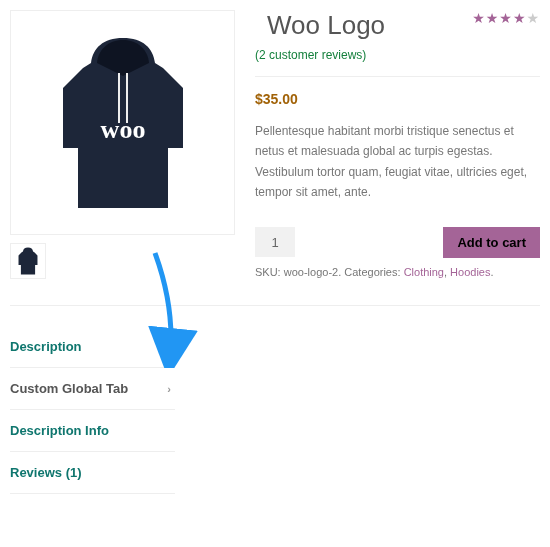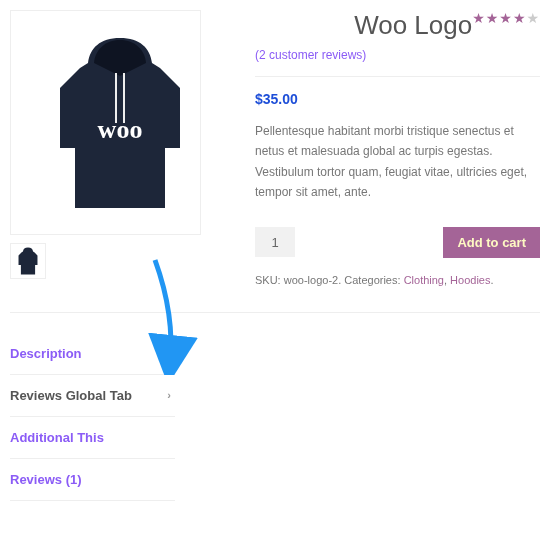--- a/index.html
+++ b/index.html
@@ -14,26 +14,26 @@
   }
   .product-top {
     display: flex;
     gap: 20px;
   }
   .gallery {
     width: 225px;
     flex-shrink: 0;
   }
   .main-image {
-    width: 191px;
+    width: 225px;
     height: 225px;
     border: 1px solid #eee;
     display: flex;
     align-items: center;
-    justify-content: flex-end;
+    justify-content: center;
     background: #fff;
   }
   .thumbs {
     margin-top: 8px;
     display: flex;
     gap: 6px;
   }
   .thumb {
     width: 36px;
     height: 36px;
@@ -44,44 +44,43 @@
     background: #fff;
   }
   .summary {
     flex: 1;
     min-width: 0;
   }
   .title {
     font-size: 26px;
     font-weight: 300;
     color: #555;
-    margin: 0 0 6px 0;
-    text-align: right;
+    margin: 0 0 6px 12px;
   }
   .reviews-link {
-    color: #8b5cf6;
+    color: #15803d;
     font-size: 12px;
     text-decoration: none;
   }
   .rating-wrap {
     float: right;
   }
   .stars {
     color: #a46497;
     font-size: 14px;
     letter-spacing: 1px;
   }
   .star-off { color: #ccc; }
   .divider {
     border: none;
     border-top: 1px solid #eee;
     margin: 14px 0;
   }
   .price {
-    color: #1d4ed8;
+    color: #a16207;
     font-weight: 600;
     font-size: 14px;
     margin: 0 0 14px 0;
   }
   .desc {
     font-size: 12px;
     line-height: 1.7;
     color: #777;
   }
   .cart-row {
@@ -95,50 +94,50 @@
     height: 30px;
     background: #f1f1f1;
     border: none;
     text-align: center;
     font-size: 13px;
     color: #666;
   }
   .spacer { flex: 1; }
   .add-btn {
     background: #a46497;
-    color: #fef9c3;
+    color: #000000;
     border: none;
     padding: 8px 14px;
     font-size: 13px;
     font-weight: 600;
     cursor: pointer;
   }
   .meta {
     font-size: 11px;
     color: #777;
-    margin-top: 16px;
+    margin-top: 8px;
   }
   .meta a { color: #a46497; text-decoration: none; }
   .tabs-section {
     margin-top: 26px;
     border-top: 1px solid #eee;
     padding-top: 20px;
     display: flex;
     gap: 30px;
     position: relative;
   }
   .tabs-nav {
     width: 165px;
     flex-shrink: 0;
   }
   .tab {
     display: block;
     padding: 13px 8px 13px 0;
     border-bottom: 1px solid #eee;
-    color: #8b5cf6;
+    color: #0f766e;
     font-size: 13px;
     font-weight: 600;
     text-decoration: none;
     position: relative;
   }
   .tab.active {
     color: #555;
   }
   .tab .chev {
     position: absolute;
@@ -211,25 +210,25 @@
     </div>
   </div>
 </div>
 
 <div class="tabs-section">
   <nav class="tabs-nav">
     <a href="#" class="tab">
       <span>Description</span>
     </a>
     <a href="#" class="tab active">
-      <span>Reviews Global Tab</span>
+      <span>Custom Global Tab</span>
       <span class="chev">›</span>
     </a>
     <a href="#" class="tab">
-      <span>Additional This</span>
+      <span>Description Info</span>
     </a>
     <a href="#" class="tab">
       <span>Reviews (1)</span>
     </a>
   </nav>
 
   <svg class="arrow-annot" width="80" height="120" style="left:110px; top:-58px;">
     <defs>
       <marker id="ah" markerWidth="10" markerHeight="10" refX="6" refY="5" orient="auto">
         <path d="M0,0 L10,5 L0,10 Z" fill="#2196F3"></path>

